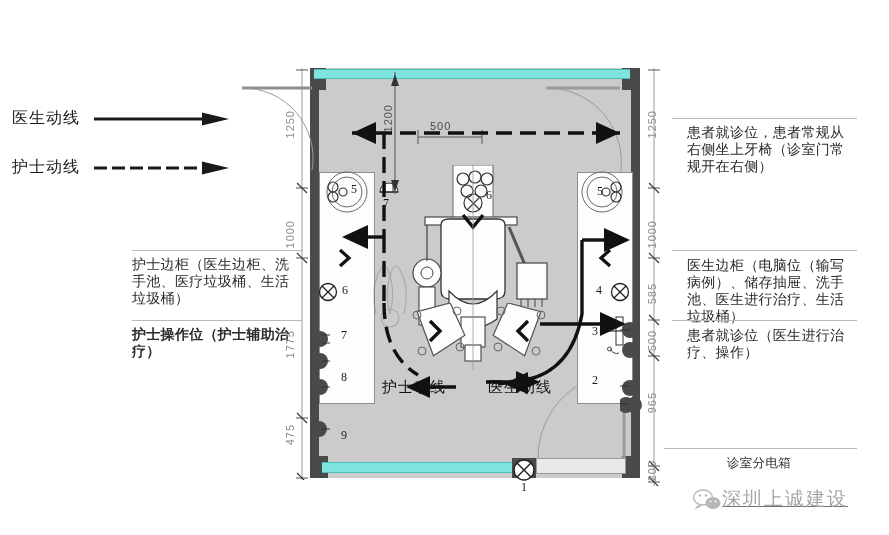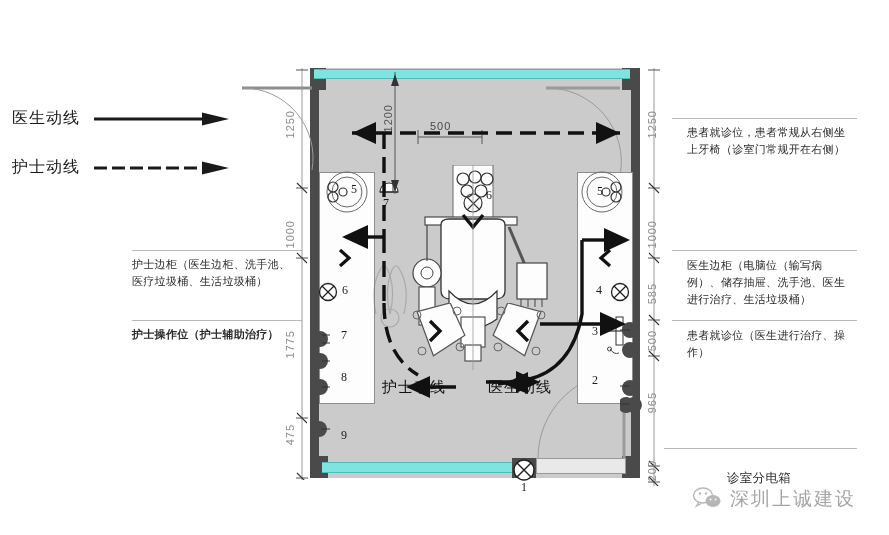--- a/index.html
+++ b/index.html
@@ -5,21 +5,21 @@
   html,body{margin:0;padding:0;background:#ffffff;}
   body{width:889px;height:535px;position:relative;overflow:hidden;
        font-family:"Liberation Serif","DejaVu Serif",serif;color:#1a1a1a;}
   .abs{position:absolute;}
 
   
   .legend-label{font-size:16px;letter-spacing:1px;color:#1a1a1a;white-space:nowrap;}
   .legend-arrow{height:14px;}
 
   
-  .anno{font-size:11px;line-height:17px;color:#2a2a2a;letter-spacing:.3px;}
+  .anno{font-size:14px;line-height:17px;color:#2a2a2a;letter-spacing:.3px;}
   .anno-left{text-align:left;}
   .leader{position:absolute;background:#b9b9b9;height:1px;}
 
   
   .dim{position:absolute;font-size:11px;color:#8c8c8c;
        writing-mode:vertical-rl;transform:rotate(180deg);letter-spacing:1px;
        font-family:"Liberation Sans",sans-serif;}
   .dim-h{position:absolute;font-size:11px;color:#4a4a4a;letter-spacing:1px;
        font-family:"Liberation Sans",sans-serif;writing-mode:horizontal-tb;transform:none;}
 
@@ -27,21 +27,21 @@
   #plan{position:absolute;left:300px;top:60px;width:350px;height:425px;}
   .room-floor{position:absolute;background:#cbcbcb;}
   .wall{position:absolute;background:#4a4a4a;}
   .white-box{position:absolute;background:#fdfdfd;border:1px solid #8e8e8e;}
   .glass{position:absolute;background:#7fe3df;border-top:1px solid #49bdb8;border-bottom:1px solid #49bdb8;}
   .marker-num{position:absolute;font-size:12px;color:#1a1a1a;
        font-family:"Liberation Serif",serif;}
   .flow-label{position:absolute;font-size:15px;letter-spacing:1px;color:#111;white-space:nowrap;}
 
   
-  #watermark{position:absolute;display:flex;align-items:flex-start;gap:8px;opacity:.62;}
+  #watermark{position:absolute;display:flex;align-items:flex-end;opacity:.62;text-decoration:underline;}
   #watermark .wm-text{font-size:19px;color:#6e6e6e;letter-spacing:2px;
        font-family:"DejaVu Sans",sans-serif;}
   .bottom-note{position:absolute;font-size:12.5px;color:#2a2a2a;letter-spacing:.3px;}
 </style>
 </head>
 <body>
 
 <div class="abs" style="left:12px;top:108px;">
   <div style="display:flex;align-items:center;gap:14px;">
     <span class="legend-label">医生动线</span>
@@ -71,21 +71,21 @@
 <div class="leader" style="left:672px;top:118px;width:185px;"></div>
 <div class="anno abs" style="left:687px;top:124px;width:160px;">患者就诊位，患者常规从右侧坐上牙椅（诊室门常规开在右侧）</div>
 
 <div class="leader" style="left:672px;top:250px;width:185px;"></div>
 <div class="anno abs" style="left:687px;top:257px;width:163px;">医生边柜（电脑位（输写病例）、储存抽屉、洗手池、医生进行治疗、生活垃圾桶）</div>
 
 <div class="leader" style="left:672px;top:320px;width:185px;"></div>
 <div class="anno abs" style="left:687px;top:327px;width:163px;">患者就诊位（医生进行治疗、操作）</div>
 
 <div class="leader" style="left:664px;top:448px;width:193px;"></div>
-<div class="bottom-note" style="left:727px;top:470px;">诊室分电箱</div>
+<div class="bottom-note" style="left:727px;top:455px;">诊室分电箱</div>
 
 <svg class="abs" style="left:286px;top:68px;" width="22" height="412" viewBox="0 0 22 412">
   <line x1="16" y1="0" x2="16" y2="412" stroke="#9a9a9a" stroke-width="1"></line>
   <g stroke="#555" stroke-width="1">
     <line x1="10" y1="2" x2="22" y2="2"></line>
     <line x1="10" y1="120" x2="22" y2="120"></line>
     <line x1="10" y1="190" x2="22" y2="190"></line>
     <line x1="10" y1="350" x2="22" y2="350"></line>
     <line x1="10" y1="410" x2="22" y2="410"></line>
   </g>

